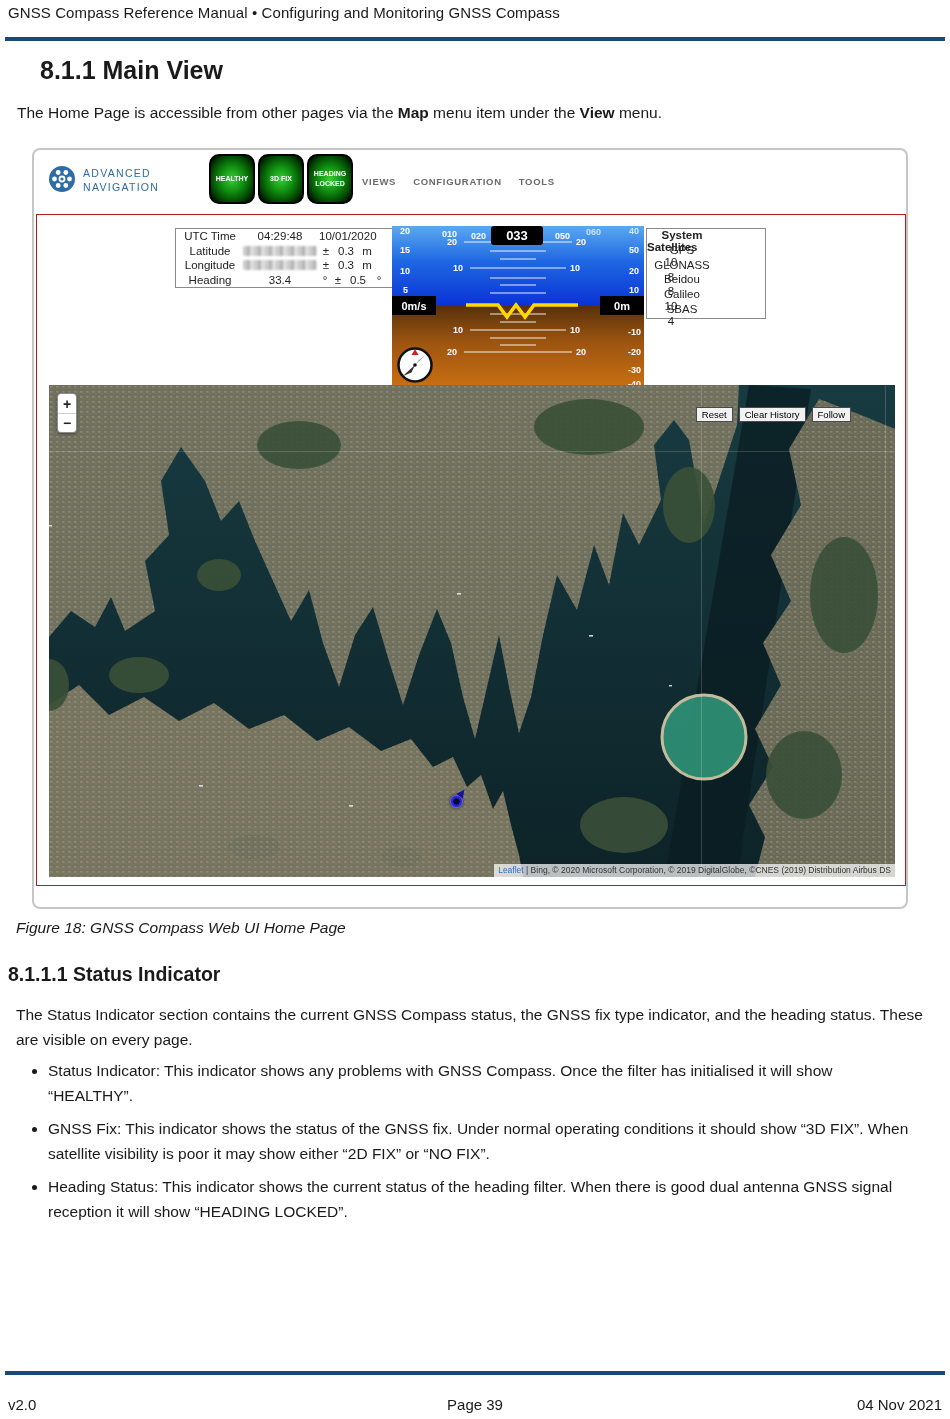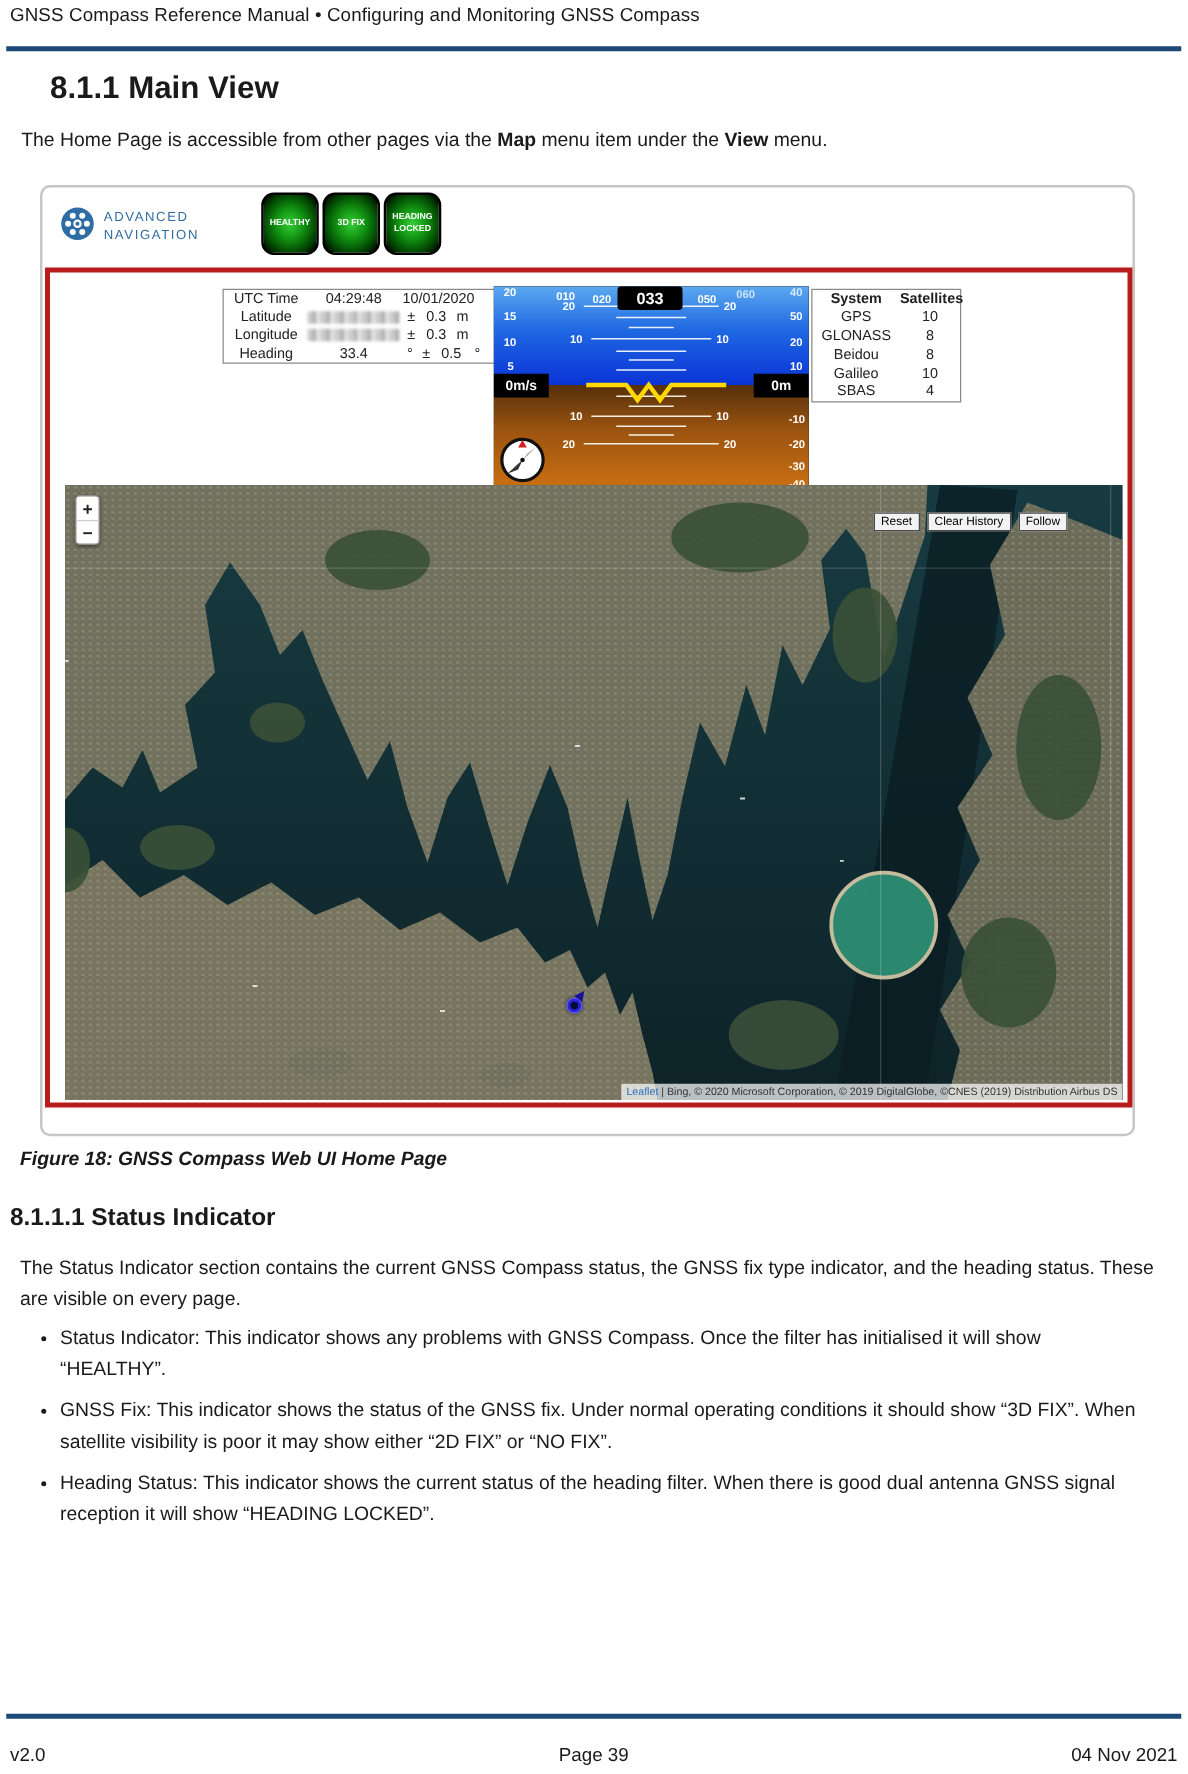--- a/index.html
+++ b/index.html
@@ -10,21 +10,21 @@
   }
   .abs { position:absolute; }
 
   
   .doc-header { left:8px; top:4px; font-size:15px; letter-spacing:.1px; }
   .rule { left:5px; right:5px; height:4px; background:#1c4875; }
   .rule-top { top:37px; }
   .rule-bottom { top:1371px; }
   .h1 { left:7px; top:56px; font-size:25px; font-weight:bold;margin-left:33px; }
   .intro { left:17px; top:104px; font-size:15.5px; }
-  .figcaption { left:16px; top:919px; font-size:15.5px; font-style:italic;font-weight:bold; }
+  .figcaption { left:16px; top:919px; font-size:15.5px; font-style:italic; }
   .h2 { left:8px; top:963px; font-size:19.5px; font-weight:bold; }
   .sub-intro { left:16px; top:1002px; width:924px; font-size:15.5px; line-height:25px; }
   .bullets { left:48px; top:1059px; width:872px; }
   .bullets li { font-size:15.5px; line-height:24.5px; margin-bottom:9px; }
   .foot-left { left:8px; top:1396px; font-size:15px; }
   .foot-center { left:0; right:0; top:1396px; text-align:center; font-size:15px; }
   .foot-right { right:8px; top:1396px; font-size:15px; }
 
   
   .figure { left:32px; top:148px; width:876px; height:761px; border:2px solid #c6c6c6;
@@ -33,41 +33,41 @@
   .logo { left:12px; top:13px; display:flex; align-items:center; gap:7px; }
   .logo-text { font-size:10.5px; font-weight:normal; color:#2e6da4; letter-spacing:1.3px; line-height:1.3; }
   .badges { left:173px; top:2px; display:flex; gap:3px; }
   .badge { width:46px; height:50px; border-radius:10px; border:2px solid #000;
            background:radial-gradient(ellipse at 50% 50%, #38cd38 0%, #119211 38%, #034a03 70%, #000 96%);
            color:#fff; font-weight:bold; font-size:7px; line-height:1.45;
            display:flex; align-items:center; justify-content:center; text-align:center; }
   .menu { left:326px; top:0; height:58px; display:flex; align-items:center; gap:17px; }
   .menu-item { font-size:9.5px; font-weight:bold; color:#696969; letter-spacing:.7px; cursor:pointer; }
 
-  .panel { left:2px; top:64px; width:870px; height:672px; border:4px solid #b91c1c; background:#fff; }
+  .panel { left:2px; top:64px; width:870px; height:672px; border:1px solid #b91c1c; background:#fff; }
 
   
   .telemetry { left:138px; top:13px; width:219px; border:1px solid #8a8a8a; background:#fff;
                font-size:11.5px; color:#222; }
   .t-row { display:flex; align-items:center; height:14.5px; padding:0 3px; }
   .t-label { width:62px; text-align:center; }
   .t-value { width:78px; text-align:center; }
   .t-unit  { width:12px; text-align:center; }
   .t-pm    { width:14px; text-align:center; }
   .t-err   { width:26px; text-align:center; }
   .t-eunit { width:16px; text-align:center; }
   .t-date  { flex:1; text-align:left; padding-right:2px; }
   .redacted { width:74px; height:10px; margin:0 2px; border-radius:2px;
               background:repeating-linear-gradient(90deg,#cbcbcb 0 4px,#b3b3b3 4px 7px,#dedede 7px 11px);
               filter:blur(1.3px); }
 
   
   .sats { left:609px; top:13px; width:120px; border:1px solid #8a8a8a; background:#fff;
           font-size:11.5px; color:#222; }
-  .s-row { display:flex; height:14.8px; align-items:center; }
+  .s-row { display:flex; height:14.8px; align-items:flex-start;flex-direction:column; }
   .s-sys { width:70px; text-align:center; }
   .s-cnt { width:48px; text-align:center; }
   .s-head { font-weight:bold; }
 
   
   .pfd { left:355px; top:11px; width:252px; height:160px; overflow:hidden; background:#000; }
   .sky { position:absolute; left:0; right:0; top:0; height:79px;
          background:linear-gradient(#5aa9ef 0%, #1f67e2 45%, #0a33d6 100%); }
   .ground { position:absolute; left:0; right:0; top:79px; bottom:0;
             background:linear-gradient(#55300a 0%, #9c5410 45%, #c86f12 100%); }
@@ -140,20 +140,25 @@
         <span>NAVIGATION</span>
       </span>
     </div>
 
     <div class="abs badges">
       <div class="badge">HEALTHY</div>
       <div class="badge">3D FIX</div>
       <div class="badge">HEADING LOCKED</div>
     </div>
 
+    <div class="abs menu">
+      <span class="menu-item">VIEWS</span>
+      <span class="menu-item">CONFIGURATION</span>
+      <span class="menu-item">TOOLS</span>
+    </div>
   </div>
 
   <div class="abs panel">
 
     <div class="abs telemetry">
       <div class="t-row">
         <span class="t-label">UTC Time</span>
         <span class="t-value">04:29:48</span>
         <span class="t-date">10/01/2020</span>
       </div>

